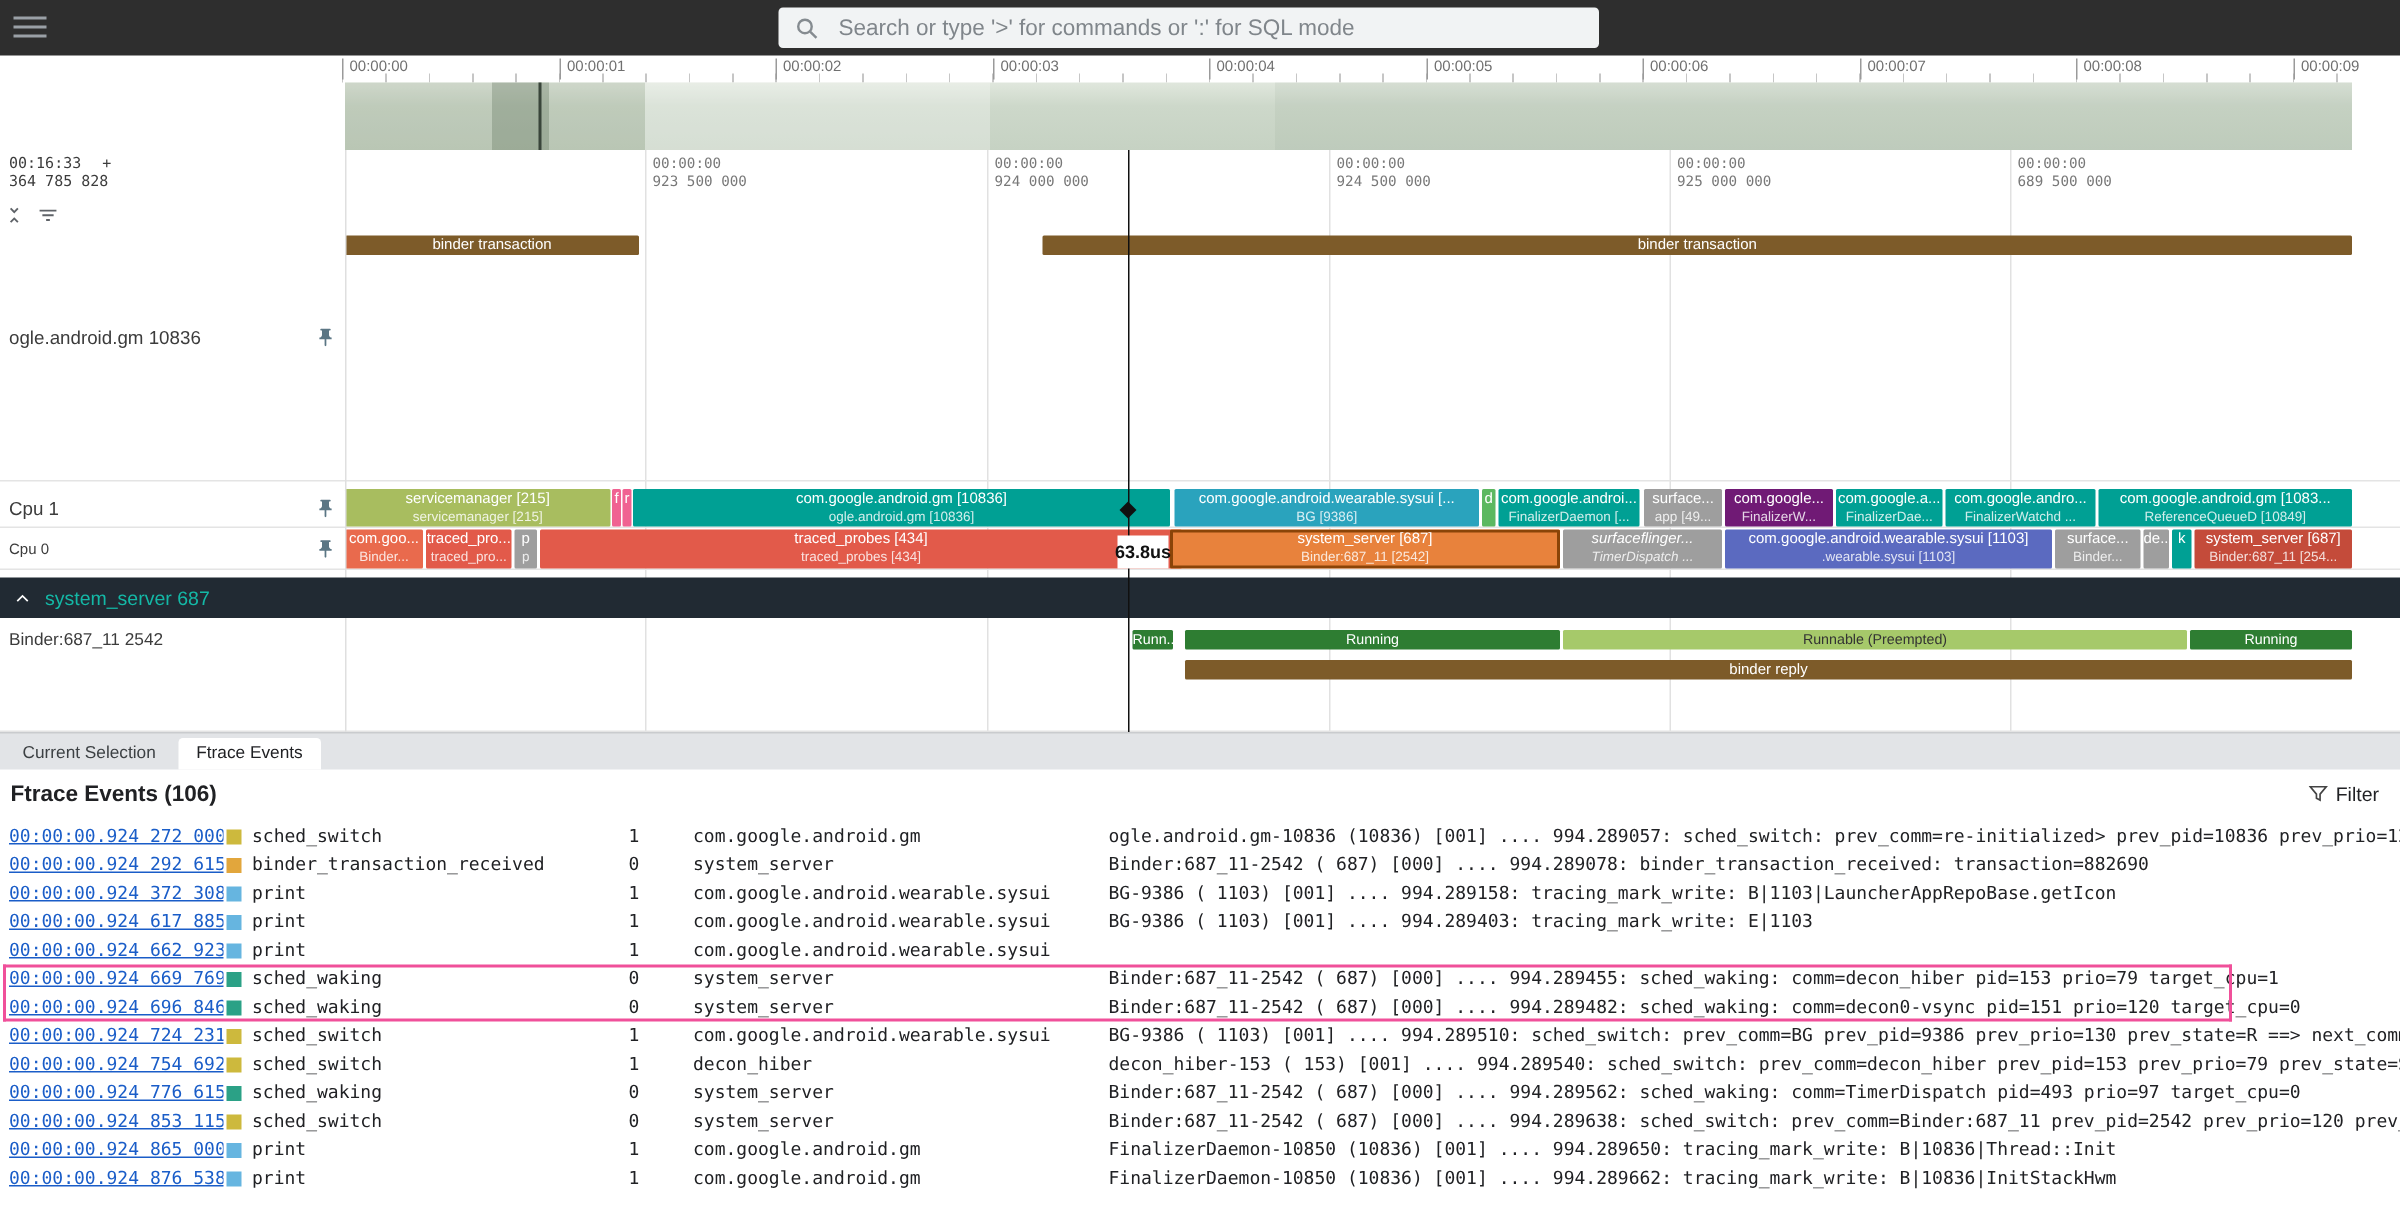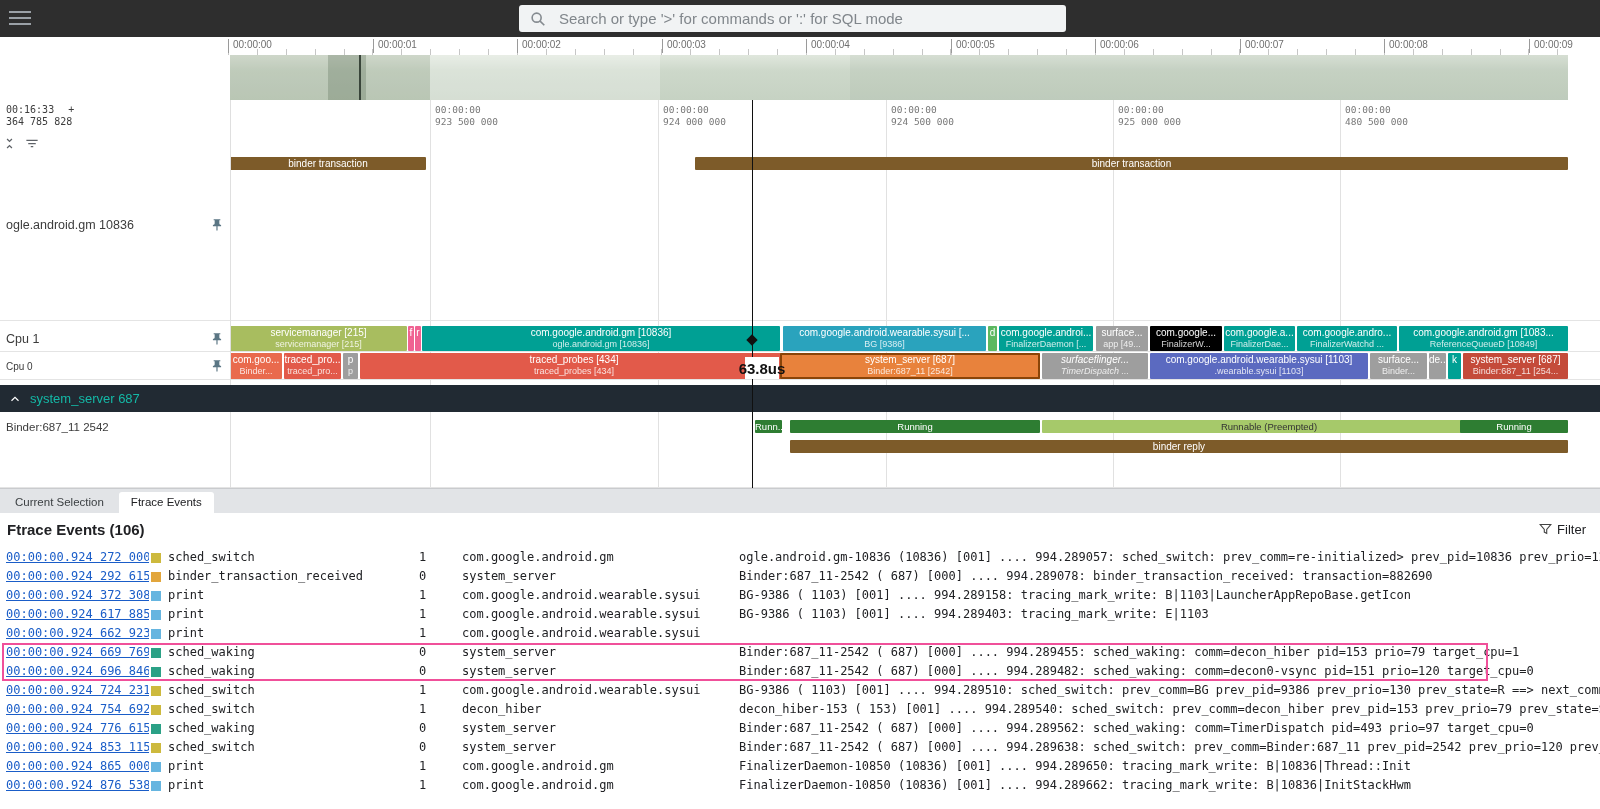--- a/index.html
+++ b/index.html
@@ -80,21 +80,21 @@
 
   .state-row { position:absolute; left:0; top:263px; width:1600px; height:13px; }
   .state { position:absolute; top:0; height:13px; font-size:9.5px; line-height:13px; text-align:center;
            overflow:hidden; border-radius:1px; white-space:nowrap; cursor:pointer; }
   .reply-row { position:absolute; left:0; top:283px; width:1600px; height:14px;padding-left:48px; }
 
   .cursor-line { position:absolute; left:752px; top:100px; width:1px; height:388px; background:#101010; z-index:5; }
   .cursor-diamond { position:absolute; left:748px; top:336px; width:8px; height:8px; background:#101010;
                     transform:rotate(45deg); z-index:6; }
   .measure { position:absolute; left:745px; top:357px; width:34px; height:22px; background:#fff; z-index:6;
-             display:flex; align-items:center; justify-content:center; font-size:15px; font-weight:bold; color:#111; }
+             display:flex; align-items:center; justify-content:center; font-size:12px; font-weight:bold; color:#111; }
 
   
   .tabstrip { position:absolute; left:0; top:488px; width:1600px; height:25px; background:#e2e4e7;
               border-top:1px solid #c9cbce; display:flex; align-items:flex-end; z-index:8; }
   .tab { height:21px; line-height:21px; padding:0 12px; margin-left:3px; font-size:11.5px; color:#3c4043;
          border-radius:3px 3px 0 0; cursor:pointer; white-space:nowrap; }
   .tab.active { background:#fff; color:#202124; }
   .panel-icons { position:absolute; right:10px; top:492px; display:flex; gap:16px; }
   .panel-icons svg { cursor:pointer; }
 
@@ -204,21 +204,21 @@
           <div>924 500 000</div>
         </div>
 
         <div class="rmark" style="left: 1113px;">
           <div>00:00:00</div>
           <div>925 000 000</div>
         </div>
 
         <div class="rmark" style="left: 1340px;">
           <div>00:00:00</div>
-          <div>480 500 000</div>
+          <div>689 500 000</div>
         </div>
       </div>
     <div class="ruler-icons">
       <svg width="15" height="15" viewBox="0 0 24 24" fill="#5f6368">
         <path d="M7.41 18.59 8.83 20 12 16.83 15.17 20l1.41-1.41L12 14l-4.59 4.59zm9.18-13.18L15.17 4 12 7.17 8.83 4 7.41 5.41 12 10l4.59-4.59z"></path>
       </svg>
       <svg width="16" height="15" viewBox="0 0 24 24" fill="#5f6368">
         <path d="M10 18h4v-2h-4v2zM3 6v2h18V6H3zm3 7h12v-2H6v2z"></path>
       </svg>
     </div>
@@ -291,21 +291,21 @@
         <div class="slice" style="left: 999px; width: 94px; background: rgb(0, 160, 148);">
           <div class="l1">com.google.androi...</div>
           <div class="l2">FinalizerDaemon [...</div>
         </div>
 
         <div class="slice" style="left: 1096px; width: 52px; background: rgb(158, 158, 158);">
           <div class="l1">surface...</div>
           <div class="l2">app [49...</div>
         </div>
 
-        <div class="slice" style="left: 1150px; width: 72px; background: #000000;">
+        <div class="slice" style="left: 1150px; width: 72px; background: #701a75;">
           <div class="l1">com.google...</div>
           <div class="l2">FinalizerW...</div>
         </div>
 
         <div class="slice" style="left: 1224px; width: 71px; background: rgb(0, 160, 148);">
           <div class="l1">com.google.a...</div>
           <div class="l2">FinalizerDae...</div>
         </div>
 
         <div class="slice" style="left: 1297px; width: 100px; background: rgb(0, 160, 148);">
@@ -386,21 +386,21 @@
     <div class="side-row side-binder">
       <span>Binder:687_11 2542</span>
     </div>
 
     <div class="state-row">
 
         <div class="state" style="left: 755px; width: 27px; background: rgb(46, 125, 50); color: rgb(255, 255, 255);">Runn...</div>
 
         <div class="state" style="left: 790px; width: 250px; background: rgb(46, 125, 50); color: rgb(255, 255, 255);">Running</div>
 
-        <div class="state" style="left: 1042px; width: 454px; background: rgb(166, 201, 106); color: rgb(51, 51, 51);">Runnable (Preempted)</div>
+        <div class="state" style="left: 1042px; width: 416px; background: rgb(166, 201, 106); color: rgb(51, 51, 51);">Runnable (Preempted)</div>
 
         <div class="state" style="left: 1460px; width: 108px; background: rgb(46, 125, 50); color: rgb(255, 255, 255);">Running</div>
       </div>
 
     <div class="reply-row">
 
         <div class="abar" style="left: 790px; width: 778px; background: rgb(125, 91, 41);">binder reply</div>
       </div>
   </div>
 

